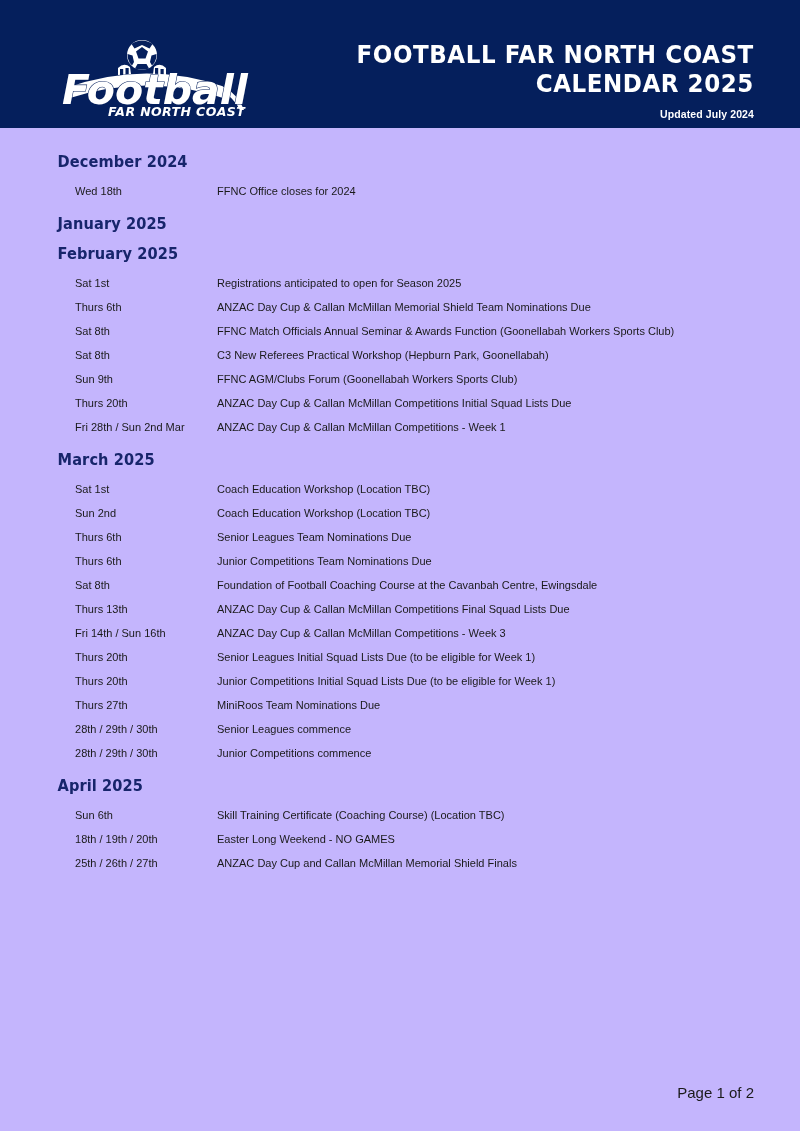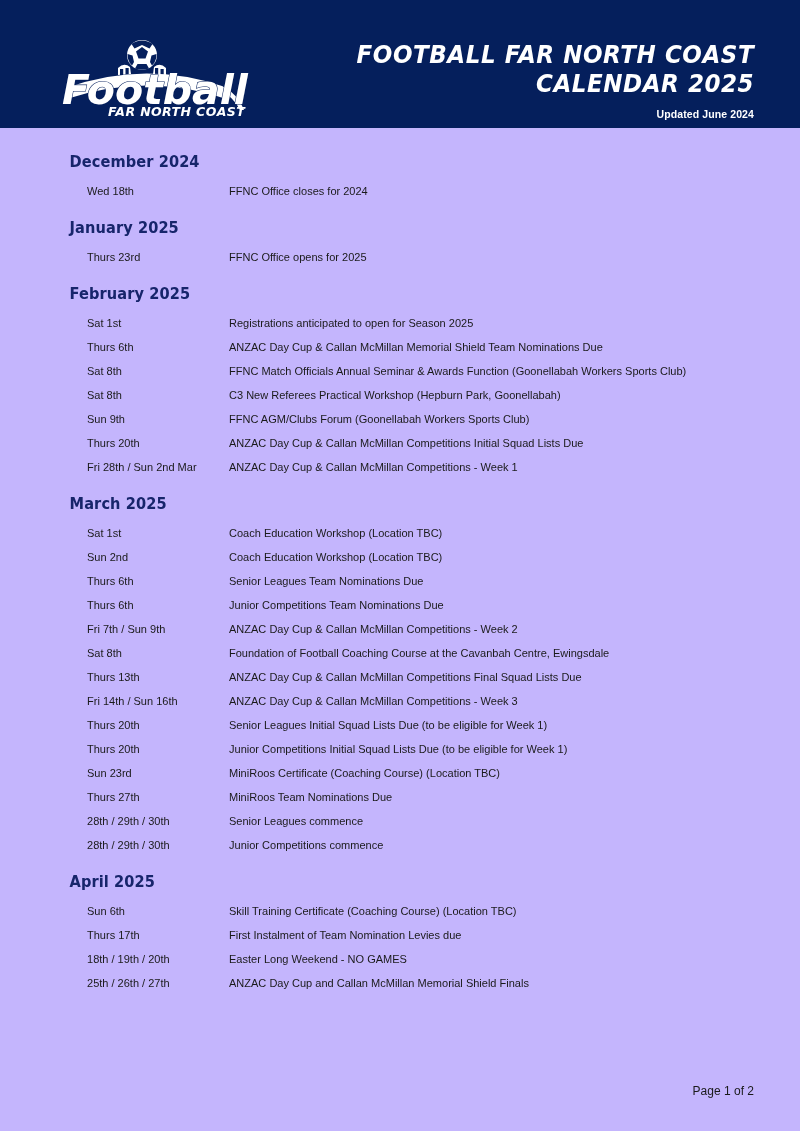--- a/index.html
+++ b/index.html
@@ -34,21 +34,20 @@
     width: 210px;
     height: 80px;
   }
   #logo-svg { display: block; }
 
   #header-text {
     position: absolute;
     right: 46px;
     top: 40px;
     text-align: right;
-    font-style: italic;
   }
   .hdr-line {
     color: #ffffff;
     font-family: "DejaVu Sans", sans-serif;
     font-weight: bold;
     font-size: 25px;
     letter-spacing: 0.6px;
     line-height: 29px;
     transform: scaleX(0.92);
     transform-origin: right center;
@@ -68,21 +67,21 @@
   }
 
   
   #calendar {
     position: absolute;
     left: 0;
     top: 128px;
     width: 800px;
   }
   .month-block {
-    margin: 16px;
+    margin: 4px;
     padding: 0;
   }
   .month-heading {
     color: #17256b;
     font-family: "DejaVu Sans", sans-serif;
     font-weight: bold;
     font-size: 15.5px;
     letter-spacing: 0.1px;
     padding-left: 57px;
     transform: scaleX(0.94);
@@ -120,21 +119,21 @@
   .m-december .month-heading { margin-top: 25px; margin-bottom: 8px; }
   .month-block + .month-block .month-heading { margin-top: 12px; margin-bottom: 8px; }
 
   
   #footer {
     position: absolute;
     right: 46px;
     top: 1084px;
     color: #1a1a1a;
     font-family: "Liberation Sans", sans-serif;
-    font-size: 12px;
+    font-size: 15px;
     white-space: nowrap;
   }
 </style>
 </head>
 <body>
 
 <div id="page">
 
   <div id="header">
 
@@ -164,40 +163,36 @@
         <text x="6" y="66" font-family="DejaVu Sans, sans-serif" font-size="41" font-weight="bold" font-style="italic" fill="#ffffff" stroke="#051f5c" stroke-width="1.1" paint-order="stroke">Football</text>
 
         <text x="52" y="78" font-family="DejaVu Sans, sans-serif" font-size="12.5" font-weight="bold" font-style="italic" fill="#ffffff" letter-spacing="0.4">FAR NORTH COAST</text>
       </svg>
     </div>
 
     <div id="header-text">
       <div class="hdr-line">FOOTBALL FAR NORTH COAST</div>
       <div class="hdr-line">CALENDAR 2025</div>
     </div>
-    <div id="updated-line">Updated June 2024</div>
+    <div id="updated-line">Updated July 2024</div>
   </div>
 
   <div id="calendar">
       <div class="month-block m-december">
         <div class="month-heading">December 2024</div>
         <div class="rows">
           <div class="row">
             <div class="date">Wed 18th</div>
             <div class="desc">FFNC Office closes for 2024</div>
           </div>
         </div>
       </div>
       <div class="month-block m-january">
         <div class="month-heading">January 2025</div>
         <div class="rows">
-          <div class="row">
-            <div class="date">Thurs 23rd</div>
-            <div class="desc">FFNC Office opens for 2025</div>
-          </div>
         </div>
       </div>
       <div class="month-block m-february">
         <div class="month-heading">February 2025</div>
         <div class="rows">
           <div class="row">
             <div class="date">Sat 1st</div>
             <div class="desc">Registrations anticipated to open for Season 2025</div>
           </div>
           <div class="row">
@@ -239,48 +234,40 @@
           </div>
           <div class="row">
             <div class="date">Thurs 6th</div>
             <div class="desc">Senior Leagues Team Nominations Due</div>
           </div>
           <div class="row">
             <div class="date">Thurs 6th</div>
             <div class="desc">Junior Competitions Team Nominations Due</div>
           </div>
           <div class="row">
-            <div class="date">Fri 7th / Sun 9th</div>
-            <div class="desc">ANZAC Day Cup &amp; Callan McMillan Competitions - Week 2</div>
-          </div>
-          <div class="row">
             <div class="date">Sat 8th</div>
             <div class="desc">Foundation of Football Coaching Course at the Cavanbah Centre, Ewingsdale</div>
           </div>
           <div class="row">
             <div class="date">Thurs 13th</div>
             <div class="desc">ANZAC Day Cup &amp; Callan McMillan Competitions Final Squad Lists Due</div>
           </div>
           <div class="row">
             <div class="date">Fri 14th / Sun 16th</div>
             <div class="desc">ANZAC Day Cup &amp; Callan McMillan Competitions - Week 3</div>
           </div>
           <div class="row">
             <div class="date">Thurs 20th</div>
             <div class="desc">Senior Leagues Initial Squad Lists Due (to be eligible for Week 1)</div>
           </div>
           <div class="row">
             <div class="date">Thurs 20th</div>
             <div class="desc">Junior Competitions Initial Squad Lists Due (to be eligible for Week 1)</div>
           </div>
           <div class="row">
-            <div class="date">Sun 23rd</div>
-            <div class="desc">MiniRoos Certificate (Coaching Course) (Location TBC)</div>
-          </div>
-          <div class="row">
             <div class="date">Thurs 27th</div>
             <div class="desc">MiniRoos Team Nominations Due</div>
           </div>
           <div class="row">
             <div class="date">28th / 29th / 30th</div>
             <div class="desc">Senior Leagues commence</div>
           </div>
           <div class="row">
             <div class="date">28th / 29th / 30th</div>
             <div class="desc">Junior Competitions commence</div>
@@ -288,24 +275,20 @@
         </div>
       </div>
       <div class="month-block m-april">
         <div class="month-heading">April 2025</div>
         <div class="rows">
           <div class="row">
             <div class="date">Sun 6th</div>
             <div class="desc">Skill Training Certificate (Coaching Course) (Location TBC)</div>
           </div>
           <div class="row">
-            <div class="date">Thurs 17th</div>
-            <div class="desc">First Instalment of Team Nomination Levies due</div>
-          </div>
-          <div class="row">
             <div class="date">18th / 19th / 20th</div>
             <div class="desc">Easter Long Weekend - NO GAMES</div>
           </div>
           <div class="row">
             <div class="date">25th / 26th / 27th</div>
             <div class="desc">ANZAC Day Cup and Callan McMillan Memorial Shield Finals</div>
           </div>
         </div>
       </div>
     </div>

